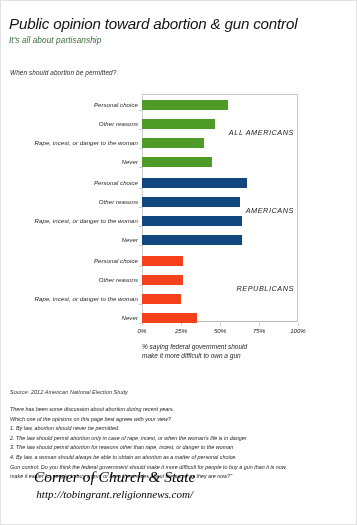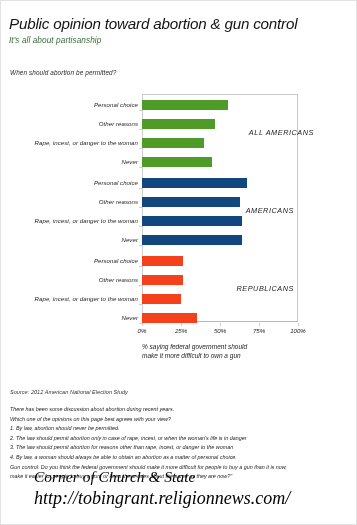--- a/index.html
+++ b/index.html
@@ -95,21 +95,21 @@
   .qblock{
     position:absolute;left:9px;top:404px;right:8px;
     font-size:5.4px;color:#242424;line-height:1.78;
   }
   .qblock div{white-space:nowrap;}
   .brand{
     position:absolute;left:9px;top:466px;
     font-family:"Liberation Serif", serif;
     font-size:15.5px;color:#000000;line-height:1.28;margin-left:24px;
   }
-  .brand .b2{font-size:18px;text-align:center;}
+  .brand .b2{font-size:11px;text-align:center;}
 </style>
 </head>
 <body>
 
 <div id="page">
 
   <div class="hdr">
     <div class="hdr-title">Public opinion toward abortion &amp; gun control</div>
     <div class="hdr-sub">It's all about partisanship</div>
   </div>
@@ -134,21 +134,21 @@
           <div class="tick"></div>
           <div class="cat">Rape, incest, or danger to the woman</div>
           <div class="bar" title="40%" style="width: 62.4px; background: rgb(79, 155, 39);"></div>
         </div>
         <div class="row" style="top: 57px; width: 156px;">
           <div class="tick"></div>
           <div class="cat">Never</div>
           <div class="bar" title="45%" style="width: 70.2px; background: rgb(79, 155, 39);"></div>
         </div>
       </div>
-      <div class="grp-label" style="top: 33px; left: 152px; transform: translateX(-100%); margin-left: 20px;">ALL AMERICANS</div>
+      <div class="grp-label" style="top: 33px; left: 152px; transform: translateX(-100%);">ALL AMERICANS</div>
       <div class="group" style="top: 83px;">
         <div class="row" style="top: 0px; width: 156px;">
           <div class="tick"></div>
           <div class="cat">Personal choice</div>
           <div class="bar" title="67%" style="width: 104.52px; background: rgb(18, 70, 127);"></div>
         </div>
         <div class="row" style="top: 19px; width: 156px;">
           <div class="tick"></div>
           <div class="cat">Other reasons</div>
           <div class="bar" title="63%" style="width: 98.28px; background: rgb(18, 70, 127);"></div>

